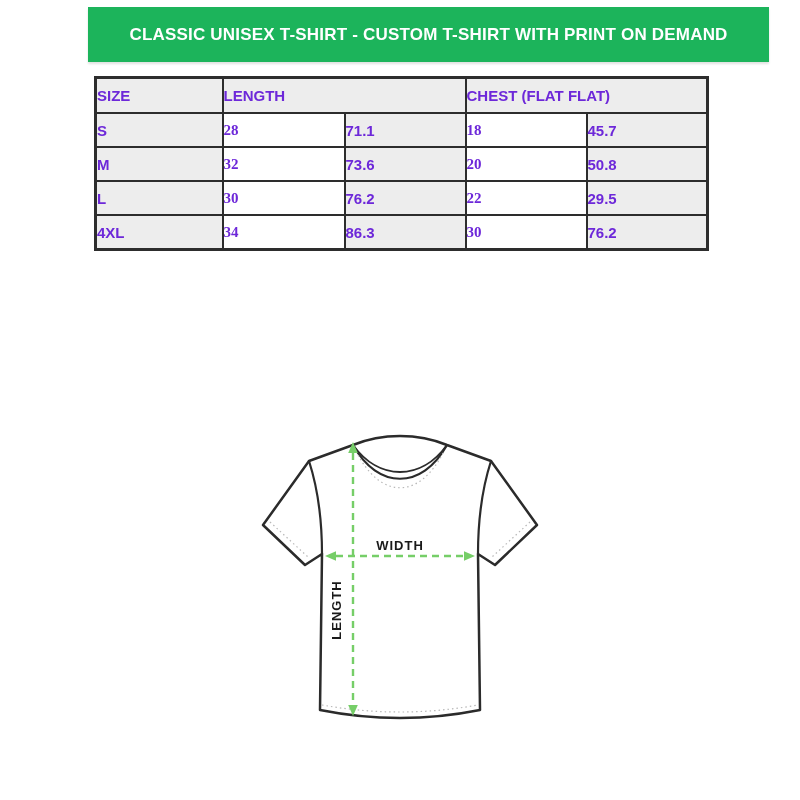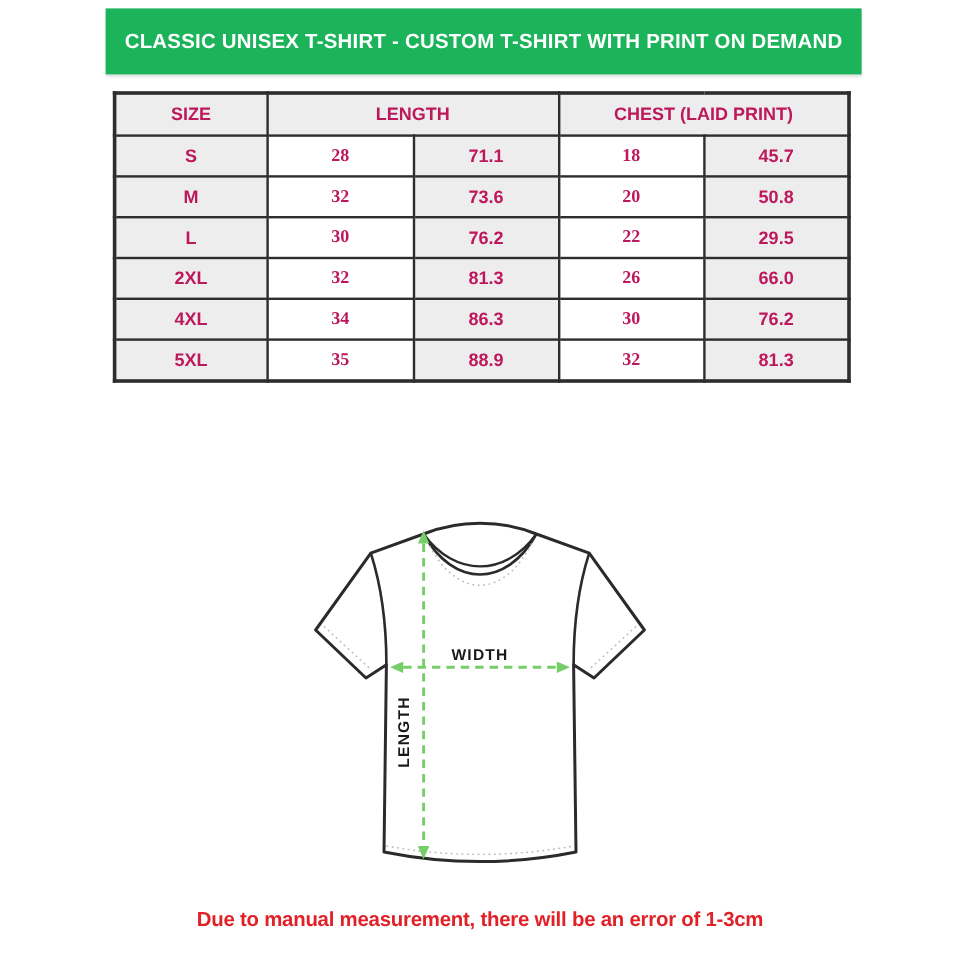--- a/index.html
+++ b/index.html
@@ -2,40 +2,40 @@
 <html style="--banner_bg: #1cb45b; --cell_gray: #ededed; --border_dark: #2d2d2d; --note_red: #e02127; --arrow_green: #76ce68;"><head>
 <meta charset="utf-8">
 <style>
   html,body{margin:0;padding:0;background:#fff;}
   .page{
     position:relative;width:800px;height:800px;background:#ffffff;
     font-family:"Liberation Sans","DejaVu Sans",sans-serif;overflow:hidden;
   }
   
   .banner{
-    position:absolute;left:88px;top:7px;width:630px;height:55px;
+    position:absolute;left:88px;top:7px;width:681px;height:55px;
     background:var(--banner_bg,#1cb45b);
     display:flex;align-items:center;justify-content:center;
     box-shadow:0 2px 2px rgba(0,0,0,0.12);
     text-align:center;
   }
   .banner-title{
     color:#ffffff;font-size:17px;font-weight:700;letter-spacing:0.2px;
     white-space:nowrap;
   }
   
   .size-table{
     position:absolute;left:94px;top:76px;width:612px;
     border-collapse:collapse;table-layout:fixed;
     border:3px solid var(--border_dark,#2d2d2d);
   }
   .size-table th,.size-table td{
     border:2px solid var(--border_dark,#2d2d2d);
-    text-align:center;vertical-align:middle;
-    font-size:15px;font-weight:700;color:#be185d;
+    text-align:left;vertical-align:middle;
+    font-size:15px;font-weight:700;color:#6d28d9;
     padding:0;
   }
   .size-table th{height:33px;background:var(--cell_gray,#ededed);}
   .size-table td{height:32px;}
   td.c-size{background:var(--cell_gray,#ededed);}
   td.c-white{background:#ffffff;font-family:Liberation Serif, serif;}
   td.c-gray{background:var(--cell_gray,#ededed);}
   
   .diagram{position:absolute;left:240px;top:424px;width:320px;height:312px;}
   .diagram svg{display:block;}
@@ -64,21 +64,21 @@
       <col style="width:127px">
         <col style="width:122px">
         <col style="width:121px">
       <col style="width:121px">
         <col style="width:121px">
     </colgroup>
     <thead>
       <tr>
         <th>SIZE</th>
         <th colspan="2">LENGTH</th>
-        <th colspan="2">CHEST (LAID PRINT)</th>
+        <th colspan="2">CHEST (FLAT FLAT)</th>
       </tr>
     </thead>
     <tbody>
         <tr>
           <td class="c-size">S</td>
           <td class="c-white">28</td>
           <td class="c-gray">71.1</td>
           <td class="c-white">18</td>
           <td class="c-gray">45.7</td>
         </tr>
@@ -90,39 +90,25 @@
           <td class="c-gray">50.8</td>
         </tr>
         <tr>
           <td class="c-size">L</td>
           <td class="c-white">30</td>
           <td class="c-gray">76.2</td>
           <td class="c-white">22</td>
           <td class="c-gray">29.5</td>
         </tr>
         <tr>
-          <td class="c-size">2XL</td>
-          <td class="c-white">32</td>
-          <td class="c-gray">81.3</td>
-          <td class="c-white">26</td>
-          <td class="c-gray">66.0</td>
-        </tr>
-        <tr>
           <td class="c-size">4XL</td>
           <td class="c-white">34</td>
           <td class="c-gray">86.3</td>
           <td class="c-white">30</td>
           <td class="c-gray">76.2</td>
-        </tr>
-        <tr>
-          <td class="c-size">5XL</td>
-          <td class="c-white">35</td>
-          <td class="c-gray">88.9</td>
-          <td class="c-white">32</td>
-          <td class="c-gray">81.3</td>
         </tr>
       </tbody>
   </table>
 
   <div class="diagram">
     <svg width="320" height="312" viewBox="0 0 320 312">
 
       <path d="M113,21 L69,37 L23,101 L65,141 L82,130
                L80,286 Q160,302 240,286 L238,130
                L255,141 L297,101 L251,37 L207,21
@@ -146,15 +132,14 @@
 
       <line x1="96" y1="132" x2="224" y2="132" stroke="#76ce68" stroke-width="2.4" stroke-dasharray="7,5"></line>
       <path d="M85,132 L96,127.2 L96,136.8 Z" fill="#76ce68"></path>
       <path d="M235,132 L224,127.2 L224,136.8 Z" fill="#76ce68"></path>
 
       <text class="dim-label" x="160" y="126" text-anchor="middle">WIDTH</text>
       <text class="dim-label" x="101" y="186" text-anchor="middle" transform="rotate(-90 101 186)">LENGTH</text>
     </svg>
   </div>
 
-  <div class="note">Due to manual measurement, there will be an error of 1-3cm</div>
 
 </div>
 
 </body></html>

